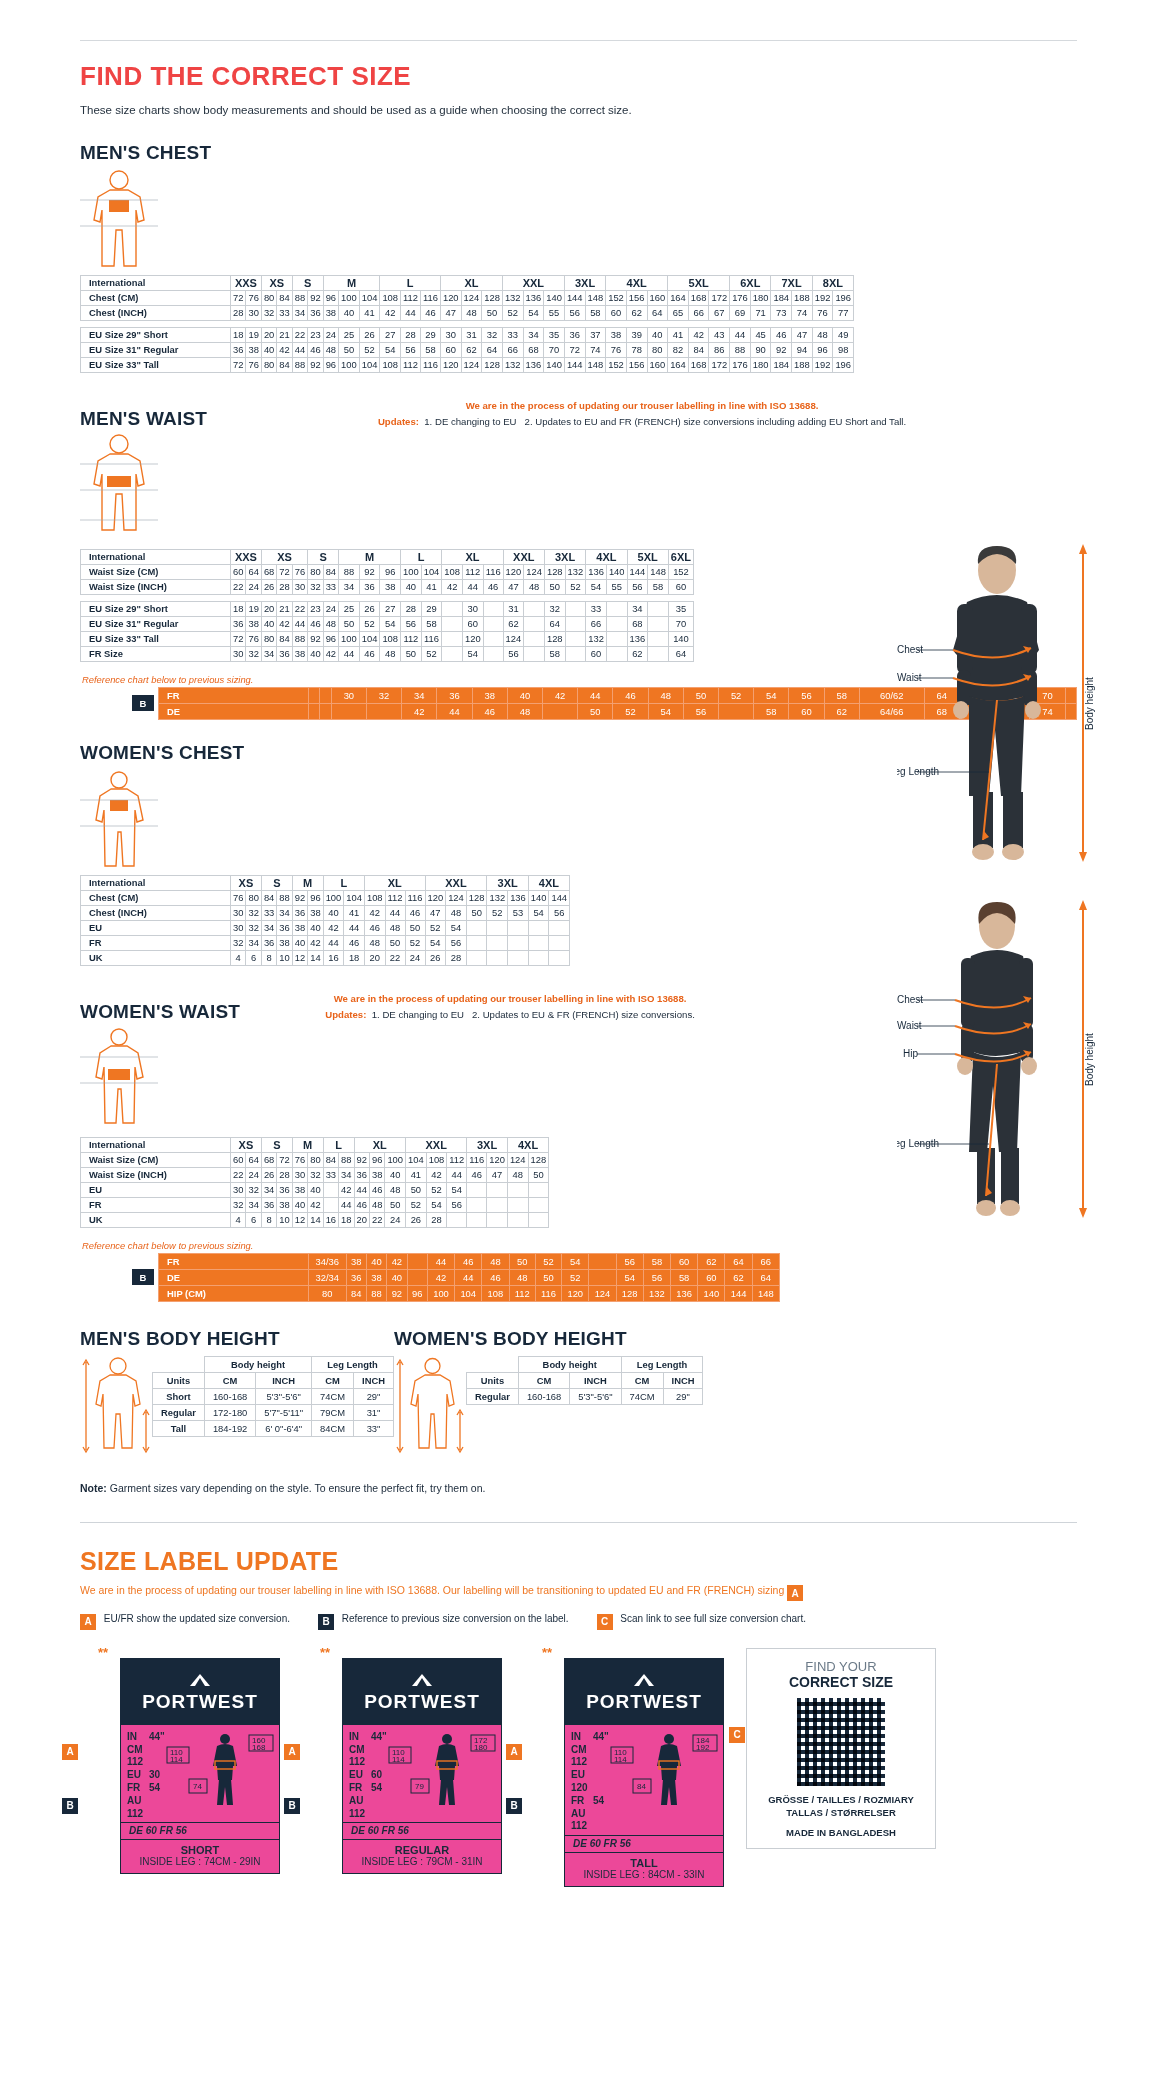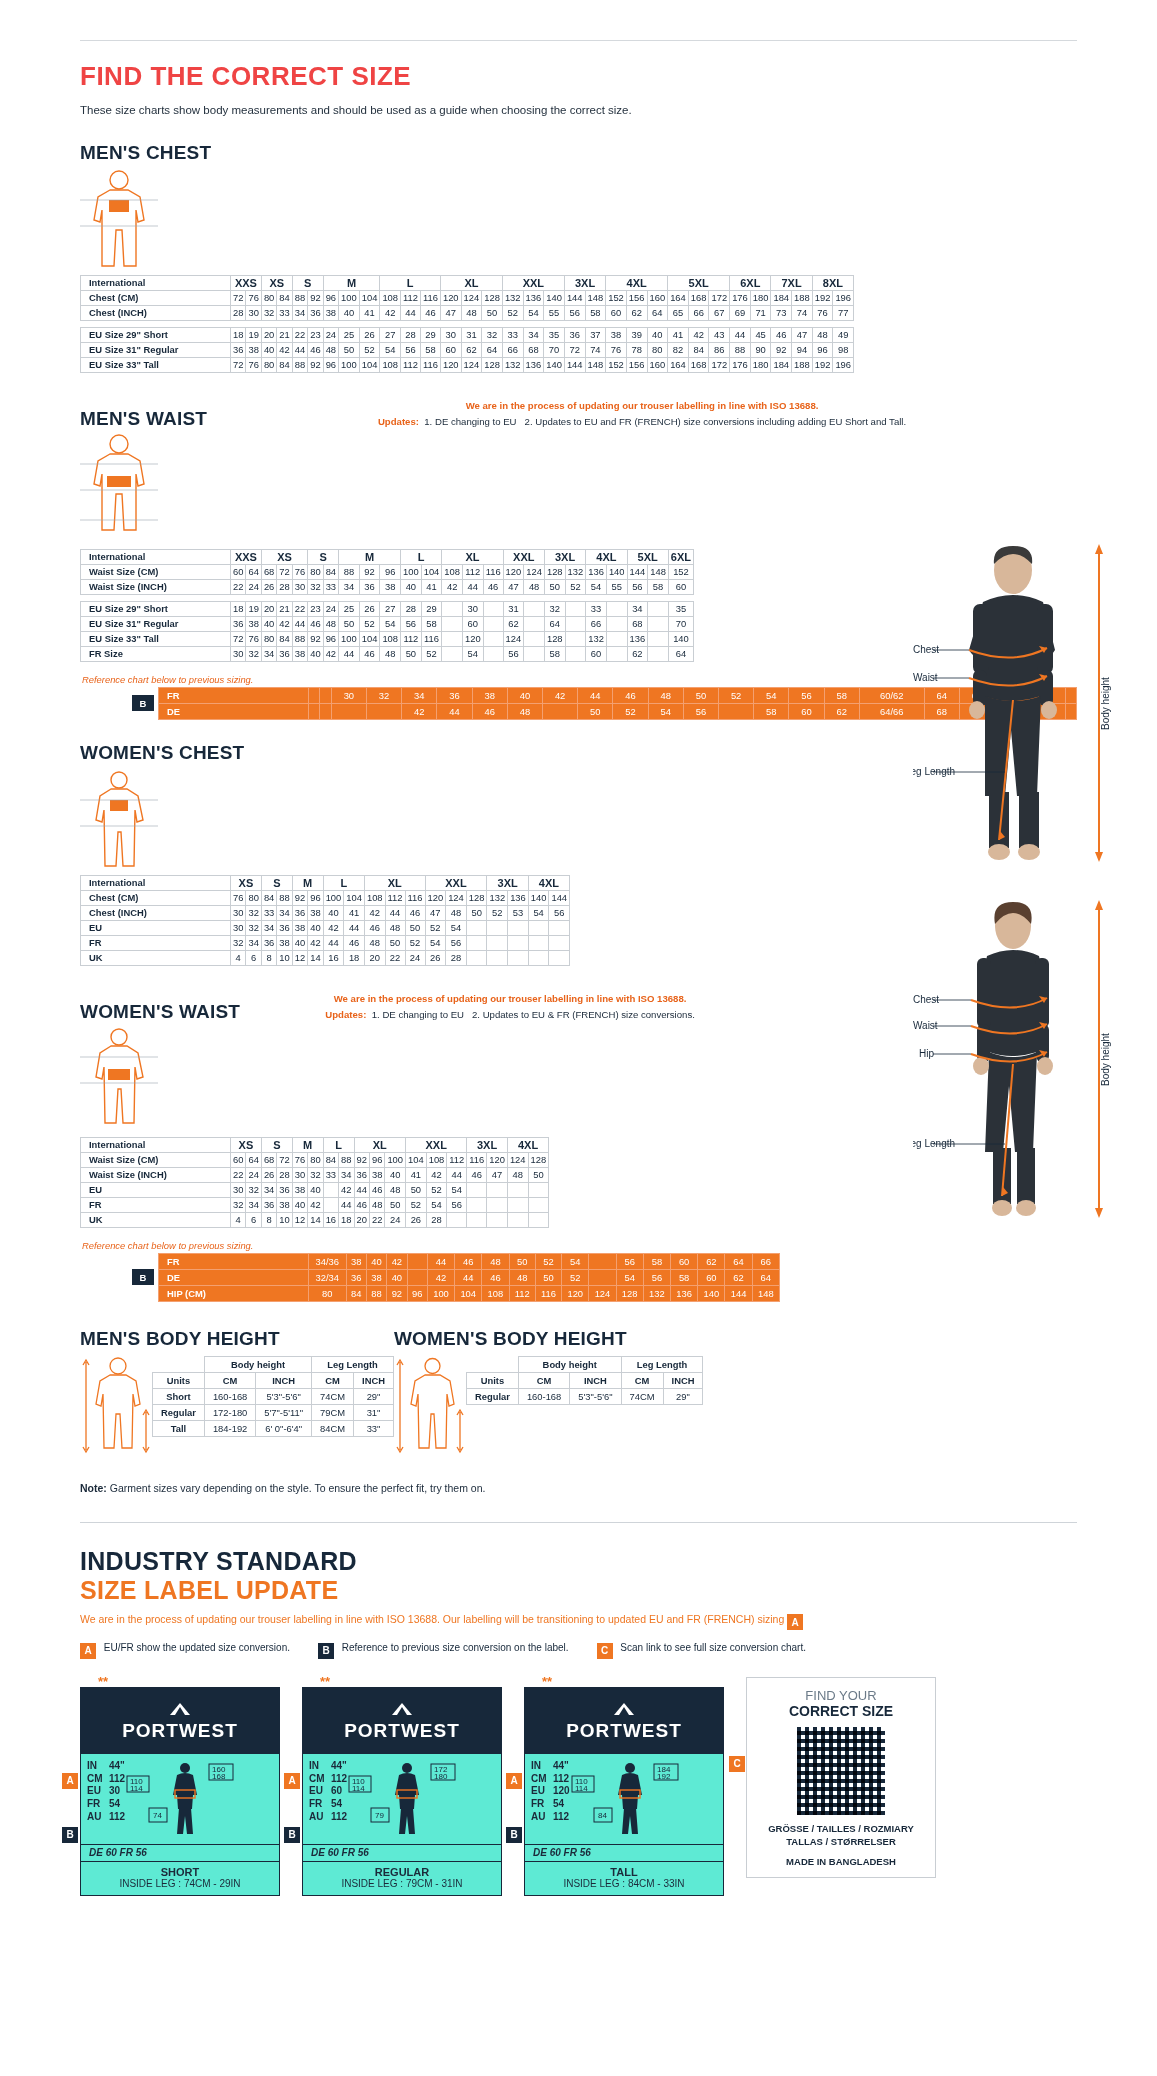--- a/index.html
+++ b/index.html
@@ -51,21 +51,21 @@
     border:1px solid #f4a070; text-align:center; height:16px; color:#ffffff;
     background:#ef7622; padding:1px 2px; white-space:nowrap;
   }
   table.orange td.lbl { text-align:left; padding-left:8px; font-weight:bold; width:150px;}
   .btag {
     width:22px; height:16px; background:#17283a; color:#fff; font-size:9.5px;
     font-weight:bold; display:flex; align-items:center; justify-content:center;
   }
 
   
-  .people { position:absolute; right:54px; top:540px; width:210px; }
+  .people { position:absolute; right:70px; top:540px; width:210px; }
   .person { position:relative; width:170px; margin:0 auto 22px auto; }
 
   .bodyheight-wrap { display:flex; margin-top:26px; }
   .bh { flex:0 0 auto; }
   table.bh-t { border-collapse:collapse; font-size:9.4px; }
   table.bh-t th, table.bh-t td {
     border:1px solid #c9ced3; text-align:center; padding:2px 8px; height:16px; color:#17283a;
   }
   table.bh-t th { font-weight:bold; }
 
@@ -82,21 +82,21 @@
     align-items:center; justify-content:center; vertical-align:-3px; margin-right:5px;
   }
   .tagA { background:#ef7622; }
   .tagB { background:#17283a; }
   .tagC { background:#ef7622; }
   .legend { display:flex; gap:28px; font-size:10px; color:#17283a; margin-bottom:18px; }
 
   .labels { display:flex; gap:22px; align-items:flex-start; }
   .labelcard { position:relative; width:200px; }
   .stars { color:#ef7622; font-size:13px; font-weight:bold; margin-left:18px; line-height:10px;}
-  .lbl-box { border:1px solid #17283a; background:#5eead4; }
+  .lbl-box { border:1px solid #17283a; background:#ec4899;margin-left:40px; }
   .lbl-head { background:#17283a; color:#fff; text-align:center; padding:14px 0 12px 0; }
   .brand { font-size:19px; font-weight:bold; letter-spacing:1px; }
   .lbl-body { display:flex; padding:6px 4px 2px 6px; min-height:86px; }
   .sizecodes { font-size:10px; line-height:1.28; }
   .sizecodes span.k { display:inline-block; width:22px; font-weight:bold;}
   .sizecodes span.v { font-weight:bold; }
   .lbl-de { font-size:10px; font-style:italic; font-weight:bold; padding:2px 0 3px 8px; border-top:1px solid #17283a;}
   .lbl-foot { border-top:1px solid #17283a; text-align:center; font-size:10px; padding:4px 0 6px 0;}
   .lbl-foot .t { font-weight:bold; font-size:11px; }
   .sideA, .sideB {
@@ -1167,21 +1167,20 @@
           <text x="6" y="161" font-size="10" font-family="Liberation Sans, sans-serif" fill="#17283a">Hip</text>
           <text x="-8" y="251" font-size="10" font-family="Liberation Sans, sans-serif" fill="#17283a">Leg Length</text>
           <text x="196" y="190" font-size="10" font-family="Liberation Sans, sans-serif" fill="#17283a" transform="rotate(-90 196 190)">Body height</text>
         </g>
       </svg>
     </div>
   </div>
 
   <div class="divider2"></div>
 
-  <h2 class="ind">INDUSTRY STANDARD</h2>
   <h2 class="ind2">SIZE LABEL UPDATE</h2>
   <div class="ind-line">
     <span style="color:#ef7622;">We are in the process of updating our trouser labelling in line with ISO 13688. Our labelling will be transitioning to updated EU and FR (FRENCH) sizing</span>
     <span class="tagA">A</span>
   </div>
 
   <div class="legend">
     <div>
       <span class="tagA">A</span>
       <span>EU/FR show the updated size conversion.</span>

